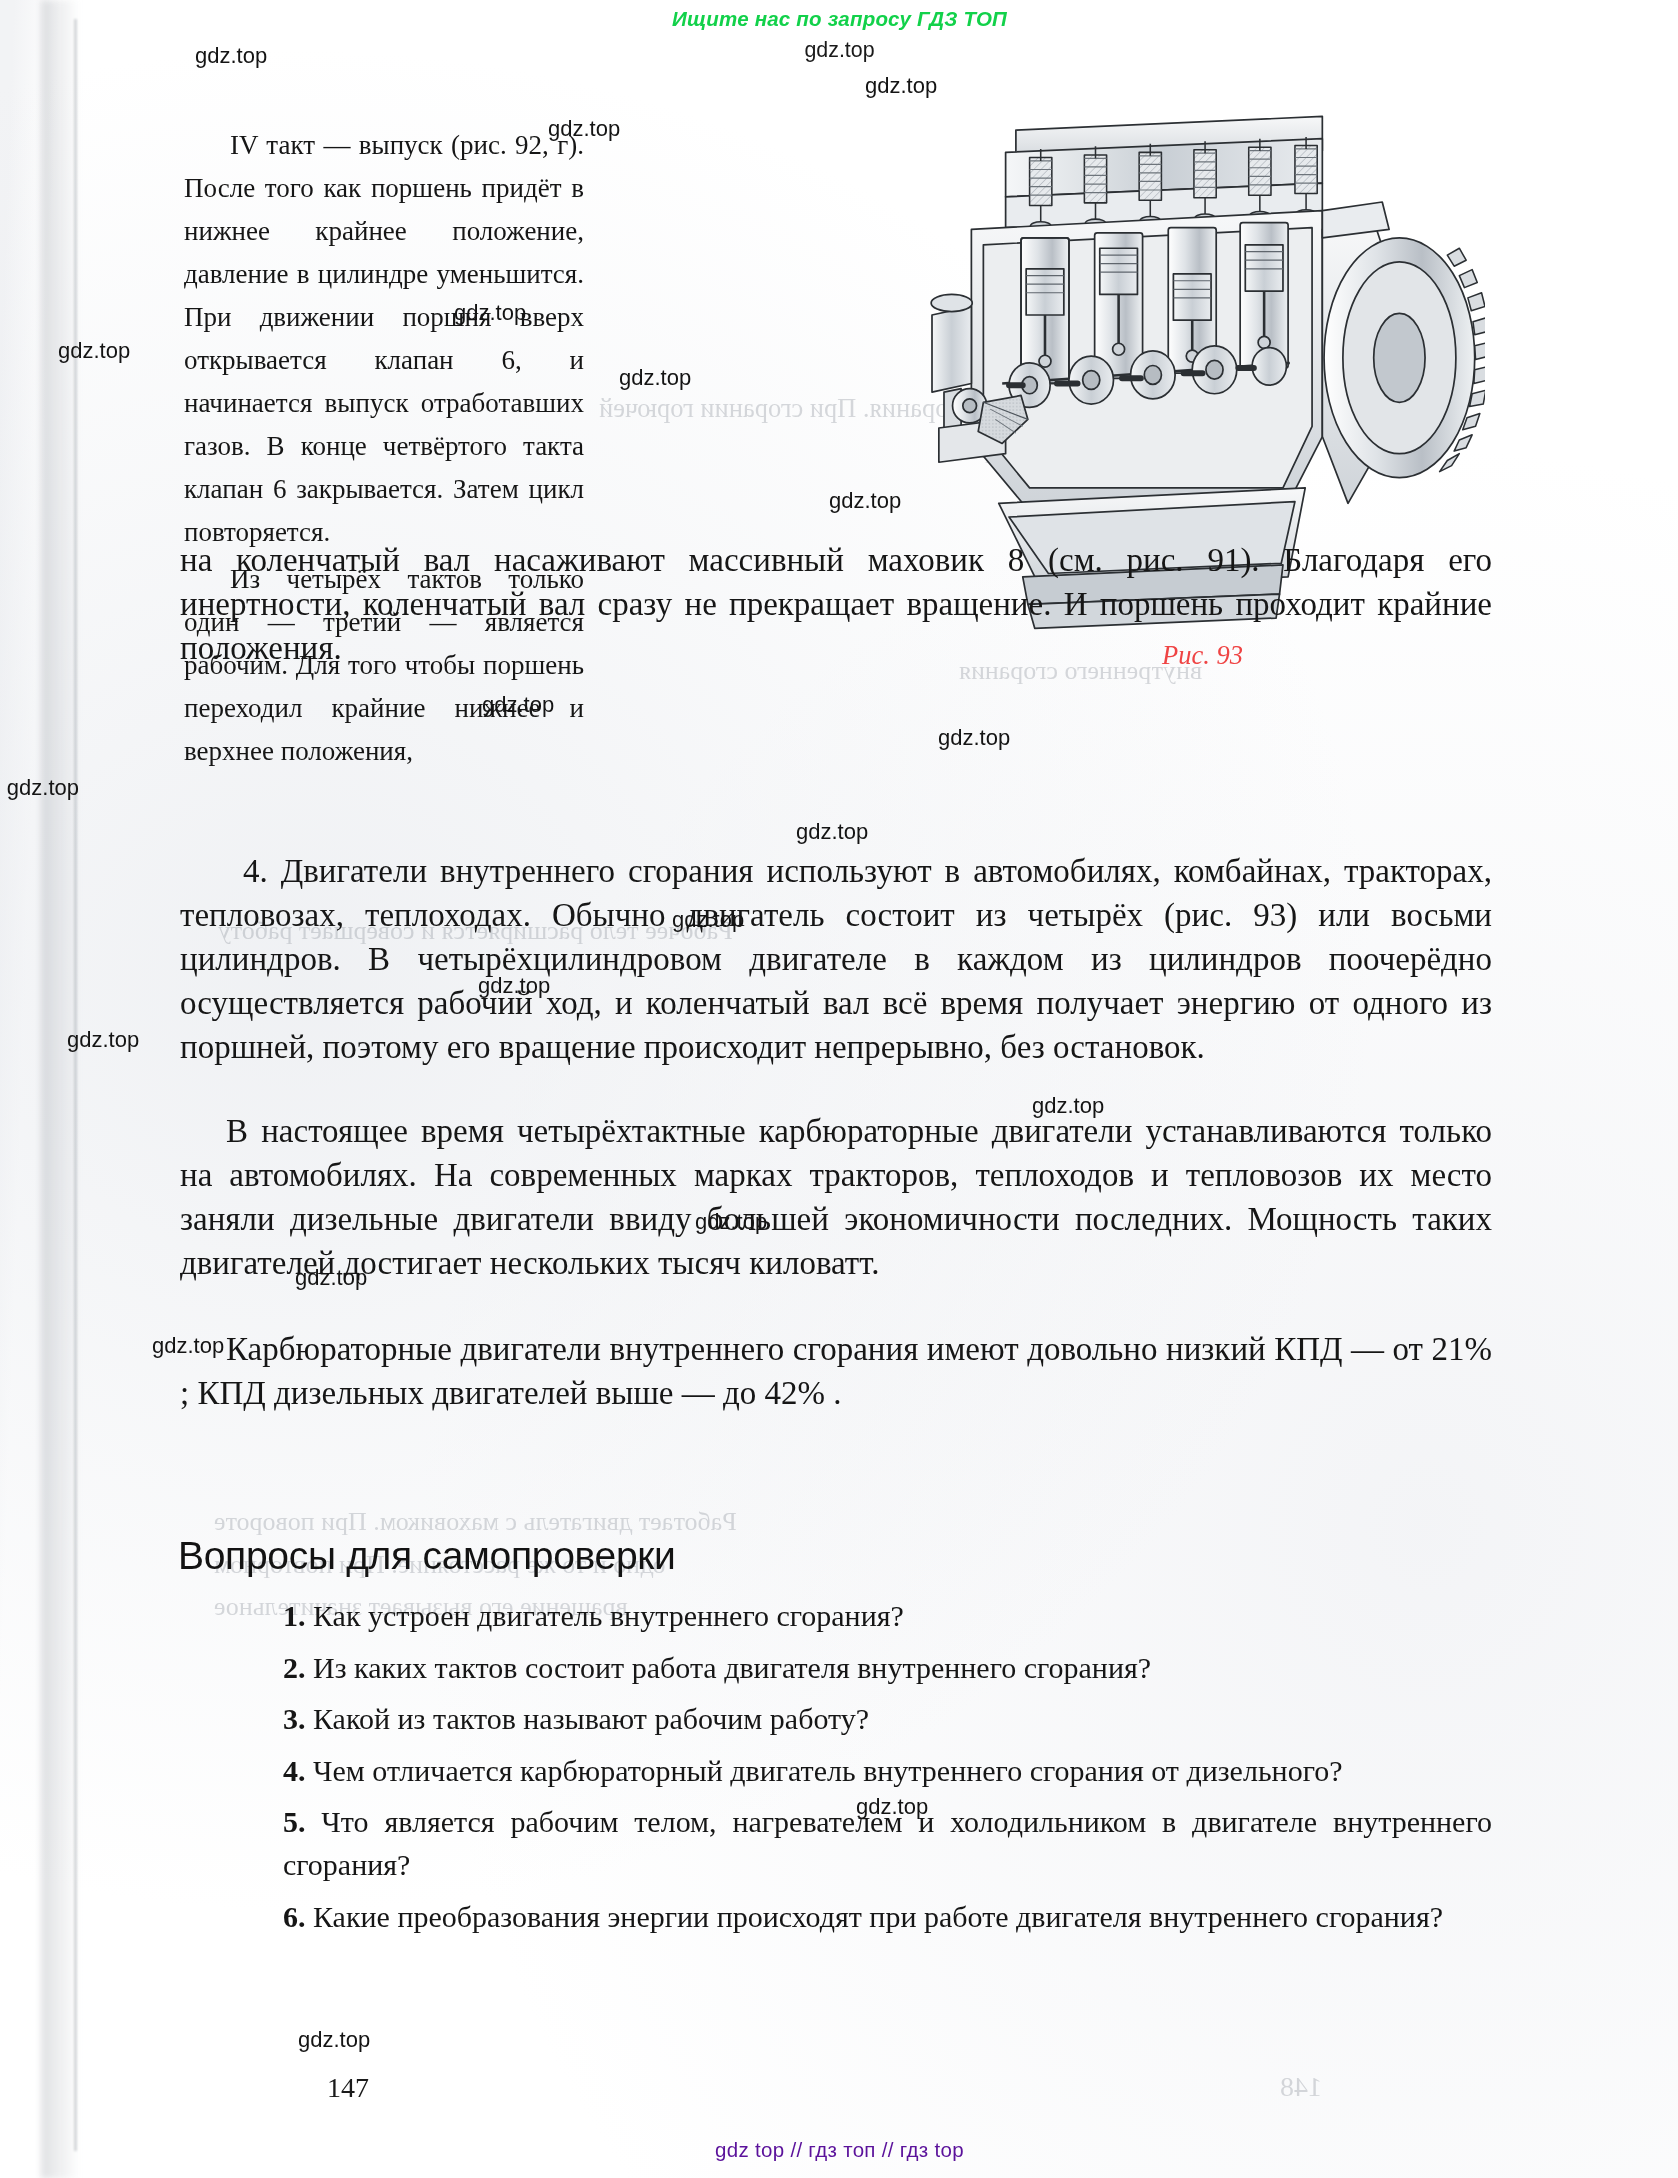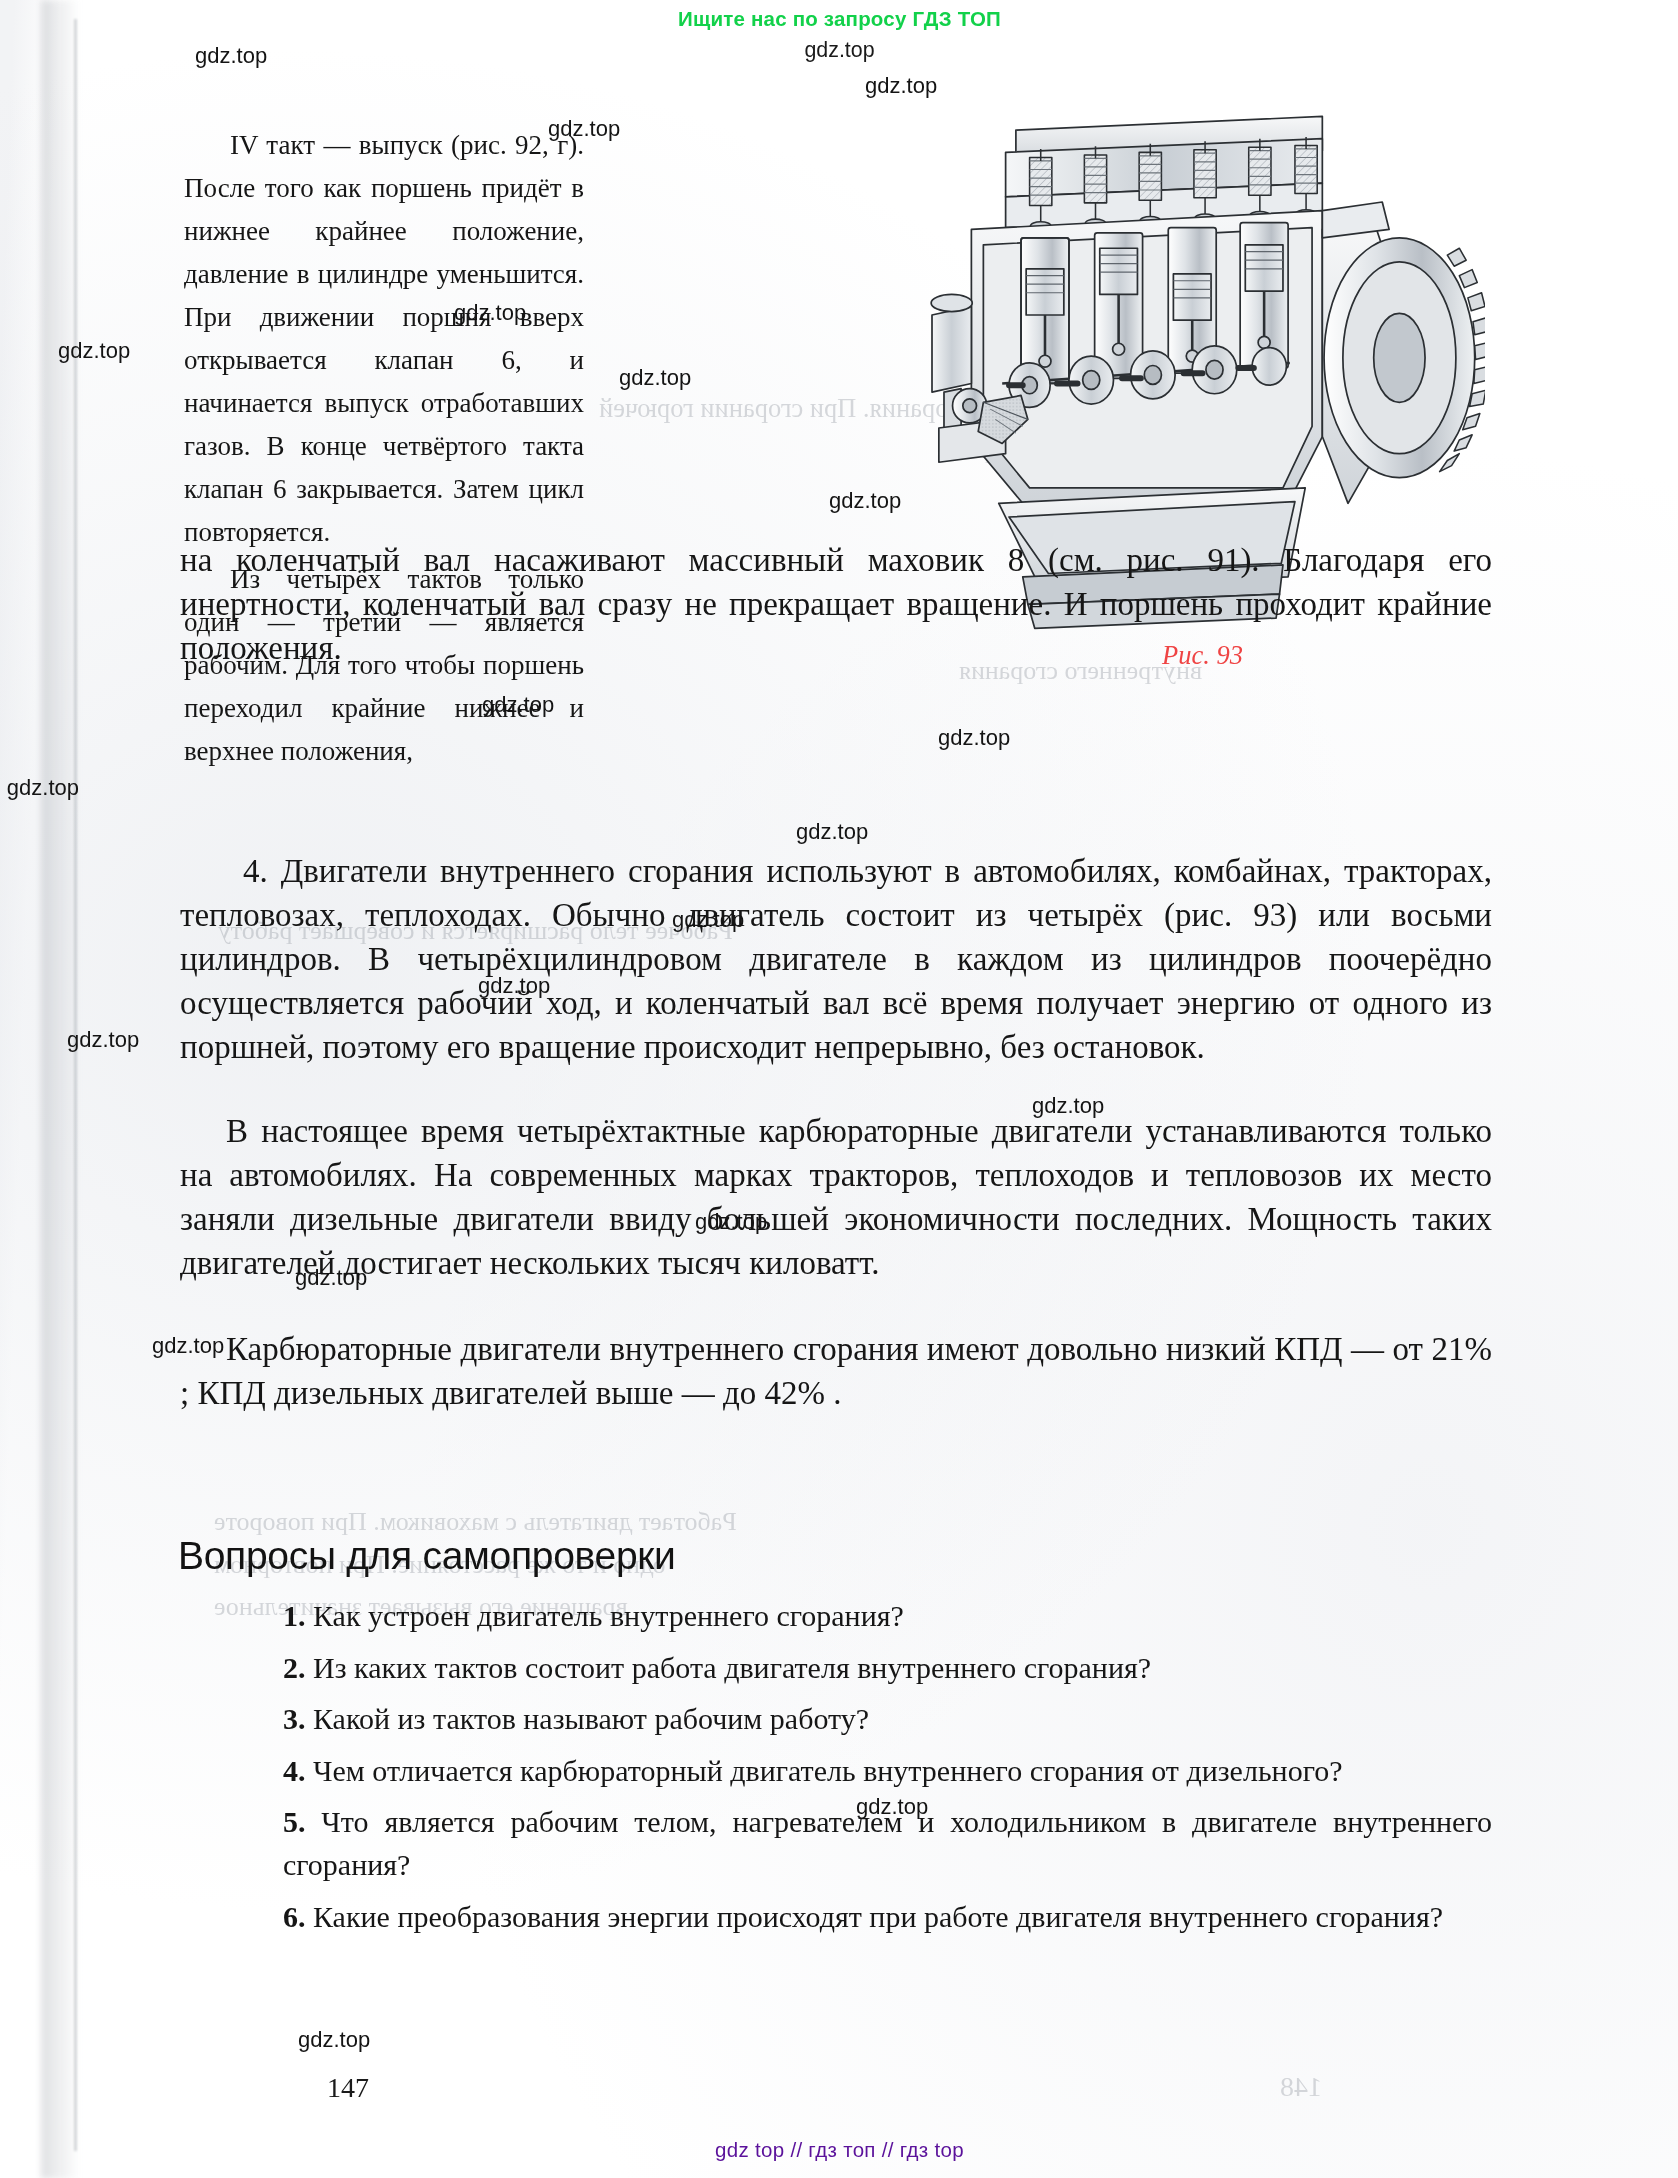--- a/index.html
+++ b/index.html
@@ -25,21 +25,21 @@
   }
   .gutter2{
     position:absolute;left:74px;top:19px;width:2.6px;height:2132px;
     background:rgba(120,126,134,.28);filter:blur(1px);
   }
 
   
   .promo{
     position:absolute;left:0;top:6.8px;width:1679px;text-align:center;
     font-family:"Liberation Sans","DejaVu Sans",sans-serif;
-    font-size:20.5px;color:#12d14a;letter-spacing:0.2px;font-weight:600;
+    font-size:20.5px;color:#12d14a;letter-spacing:0.2px;font-weight:600;font-style:italic;
   }
   .promo-sub{
     position:absolute;left:0;top:38px;width:1679px;text-align:center;
     font-family:"Liberation Sans","DejaVu Sans",sans-serif;
     font-size:21.4px;color:#1a1a1a;
   }
 
   .col-narrow{
     position:absolute;left:180px;top:120px;width:408px;
     font-size:27px;line-height:43px;text-align:justify;

